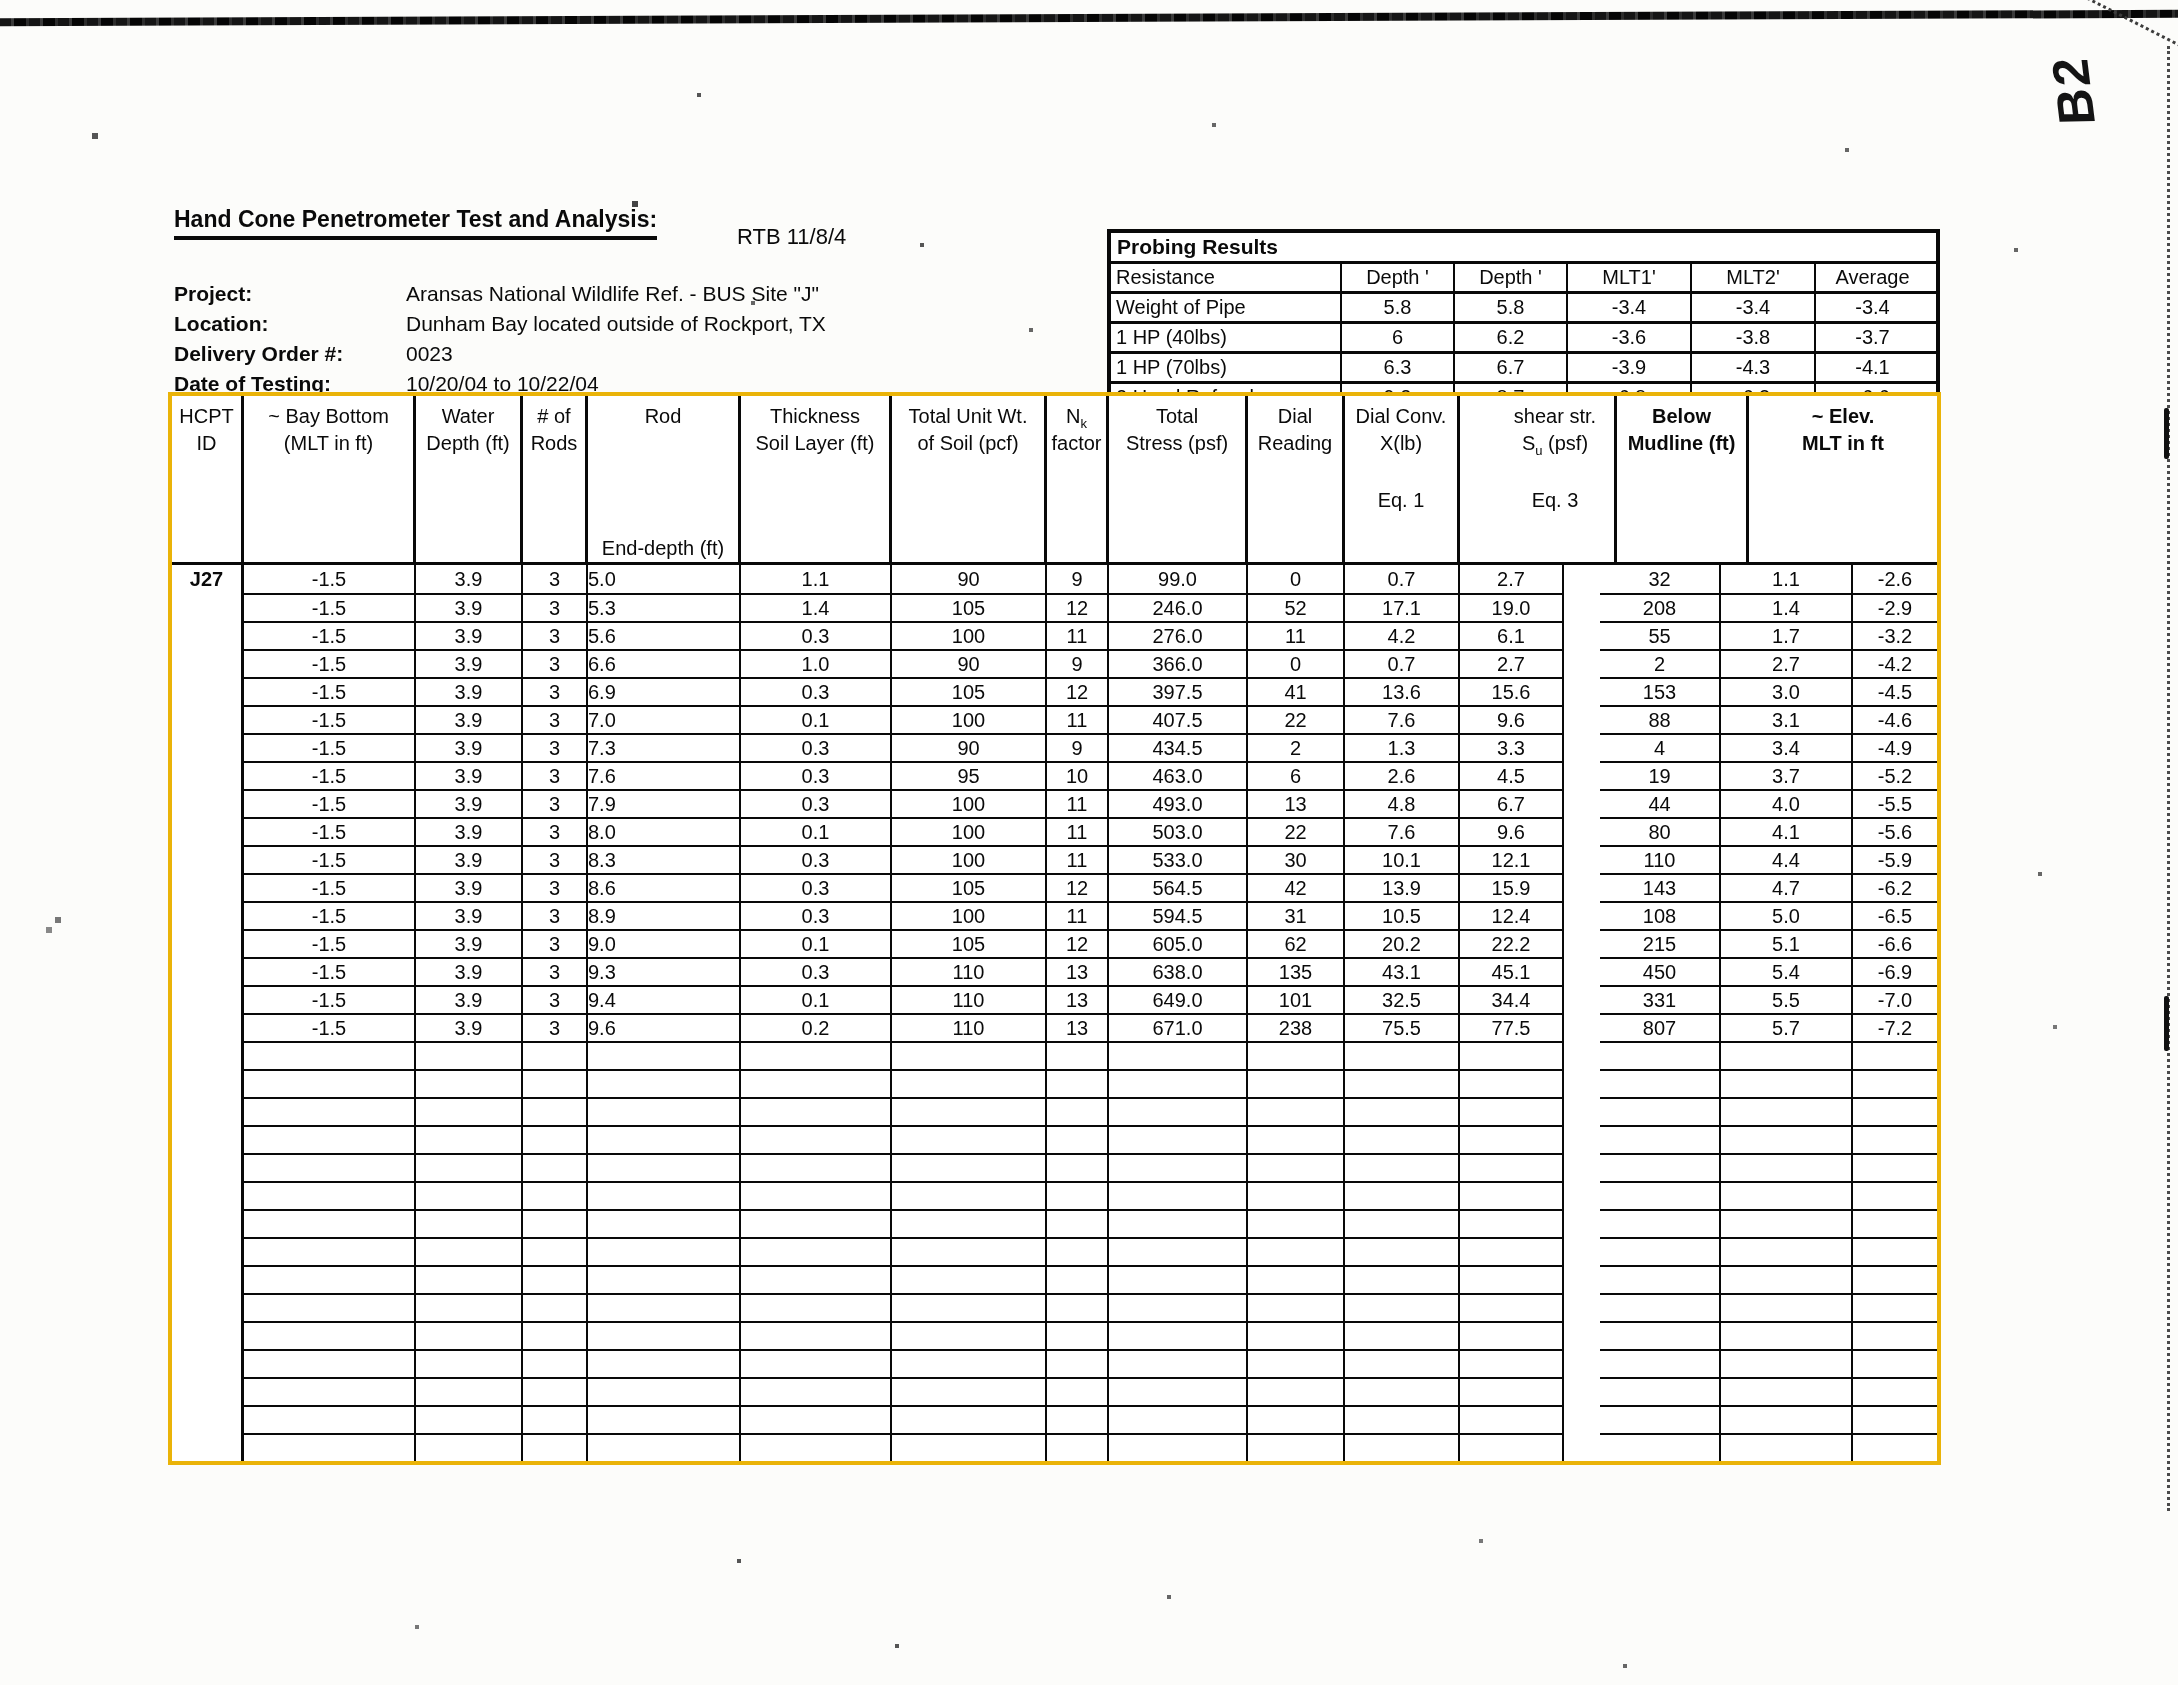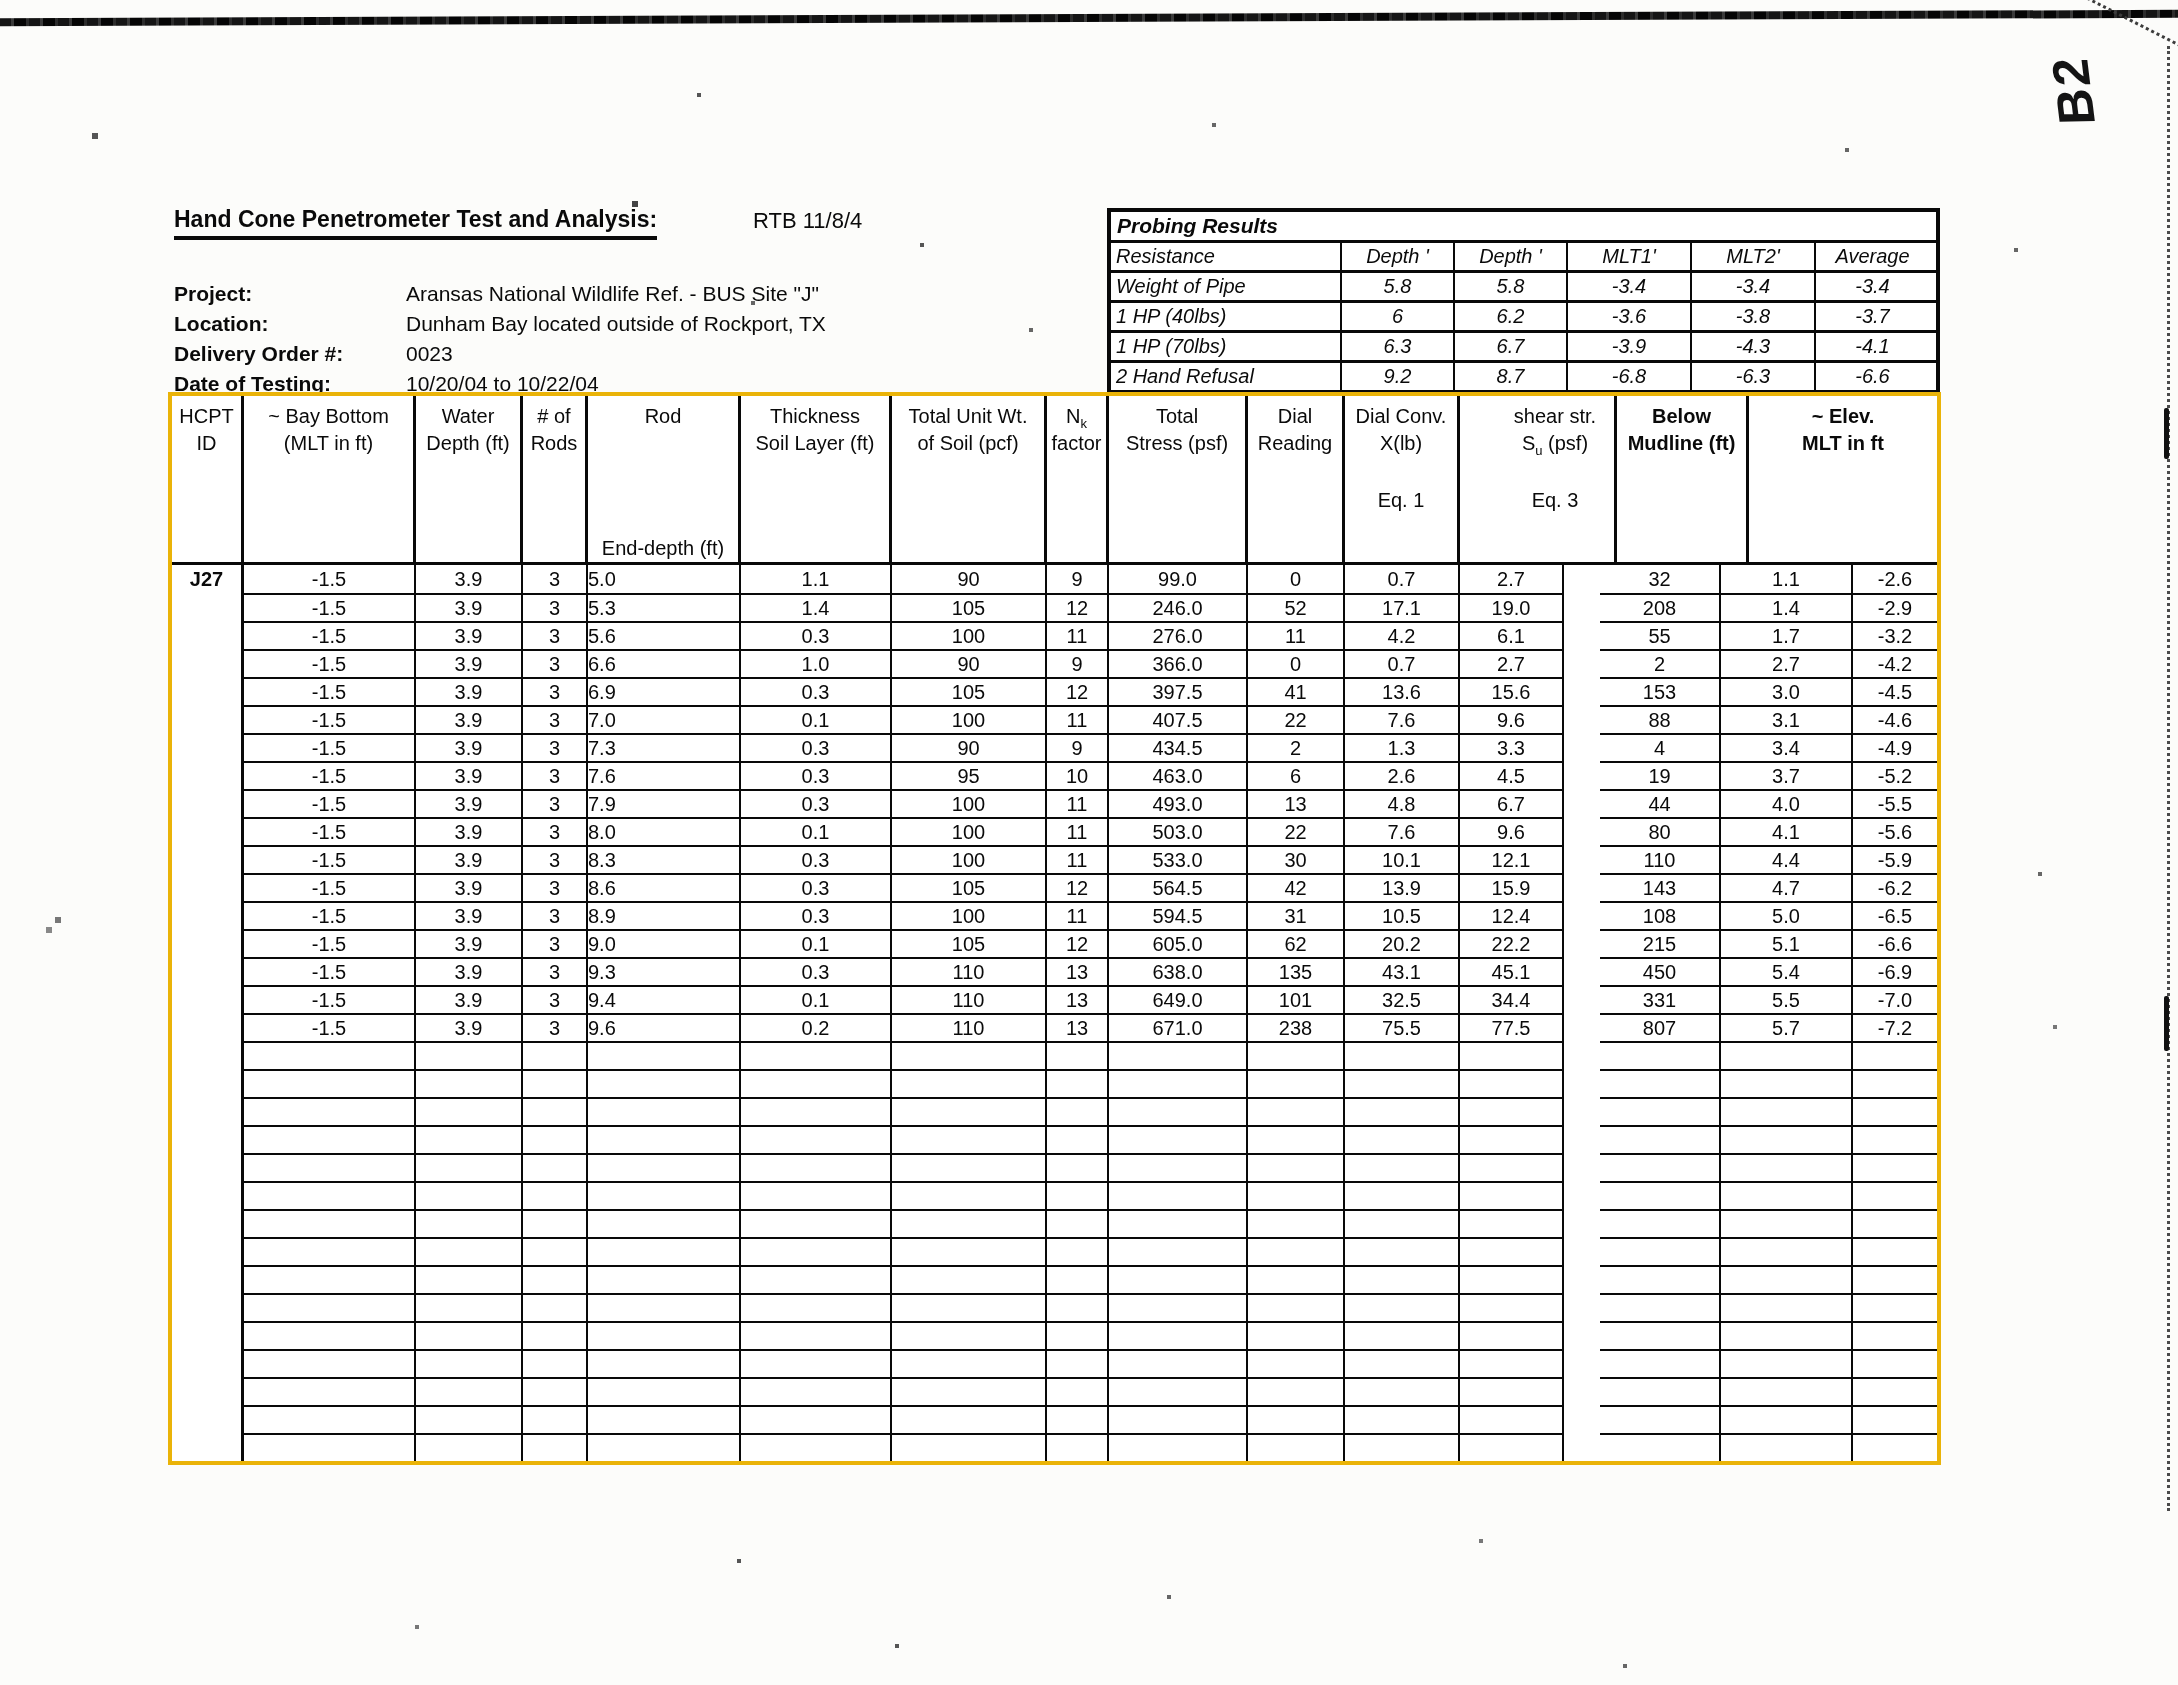--- a/index.html
+++ b/index.html
@@ -22,27 +22,27 @@
     box-shadow:634px 203px 0 2px #444,921px 244px 0 1px #555,1030px 329px 0 1px #666,698px 94px 0 1px #555,
     1213px 124px 0 1px #666,540px 451px 0 1px #555,871px 516px 0 1px #666,1480px 635px 0 1px #555,
     2015px 249px 0 1px #666,94px 135px 0 2px #555,57px 919px 0 2px #777,48px 929px 0 2px #888,
     327px 1174px 0 1px #666,549px 1333px 0 1px #777,738px 1560px 0 1px #555,1168px 1596px 0 1px #666,
     1480px 1540px 0 1px #777,896px 1645px 0 1px #555,1624px 1665px 0 1px #666,416px 1626px 0 1px #777,
     1297px 1130px 0 1px #888,1614px 1240px 0 1px #777,2039px 873px 0 1px #666,2054px 1026px 0 1px #777,
     752px 302px 0 1px #666,995px 411px 0 1px #555,1846px 149px 0 1px #666,272px 535px 0 1px #777;}
   
   .doc-title{position:absolute;left:174px;top:206px;font-size:23px;font-weight:bold;
     border-bottom:4px solid #0a0a0a;padding-bottom:3px;}
-  .doc-ref{position:absolute;left:737px;top:208px;font-size:22px;margin-left:16px;}
+  .doc-ref{position:absolute;left:737px;top:224px;font-size:22px;}
   .info-block{position:absolute;left:174px;top:279px;font-size:21px;}
   .info-row{display:flex;height:30px;align-items:center;}
   .info-label{width:232px;font-weight:bold;}
   .info-value{white-space:nowrap;}
   
-  .probing{position:absolute;left:1107px;top:208px;width:825px;border:4px solid #090909;background:#fff;font-style:italic;}
+  .probing{position:absolute;left:1107px;top:229px;width:825px;border:4px solid #090909;background:#fff;}
   .pr-title{height:28px;font-size:21px;font-weight:bold;padding-left:6px;display:flex;align-items:center;
     border-bottom:3px solid #090909;}
   .pr-row{display:flex;height:27px;}
   .pr-row.head{font-size:20px;border-bottom:3px solid #090909;}
   .pr-body .pr-row{border-bottom:3px solid #090909;}
   .pr-body .pr-row:last-child{border-bottom:none;}
   .pr-cell{box-sizing:border-box;border-right:2px solid #090909;display:flex;align-items:center;
     justify-content:center;font-size:20px;overflow:hidden;}
   .pr-cell:last-child{border-right:none;}
   .pr-cell.name{justify-content:flex-start;padding-left:5px;}

